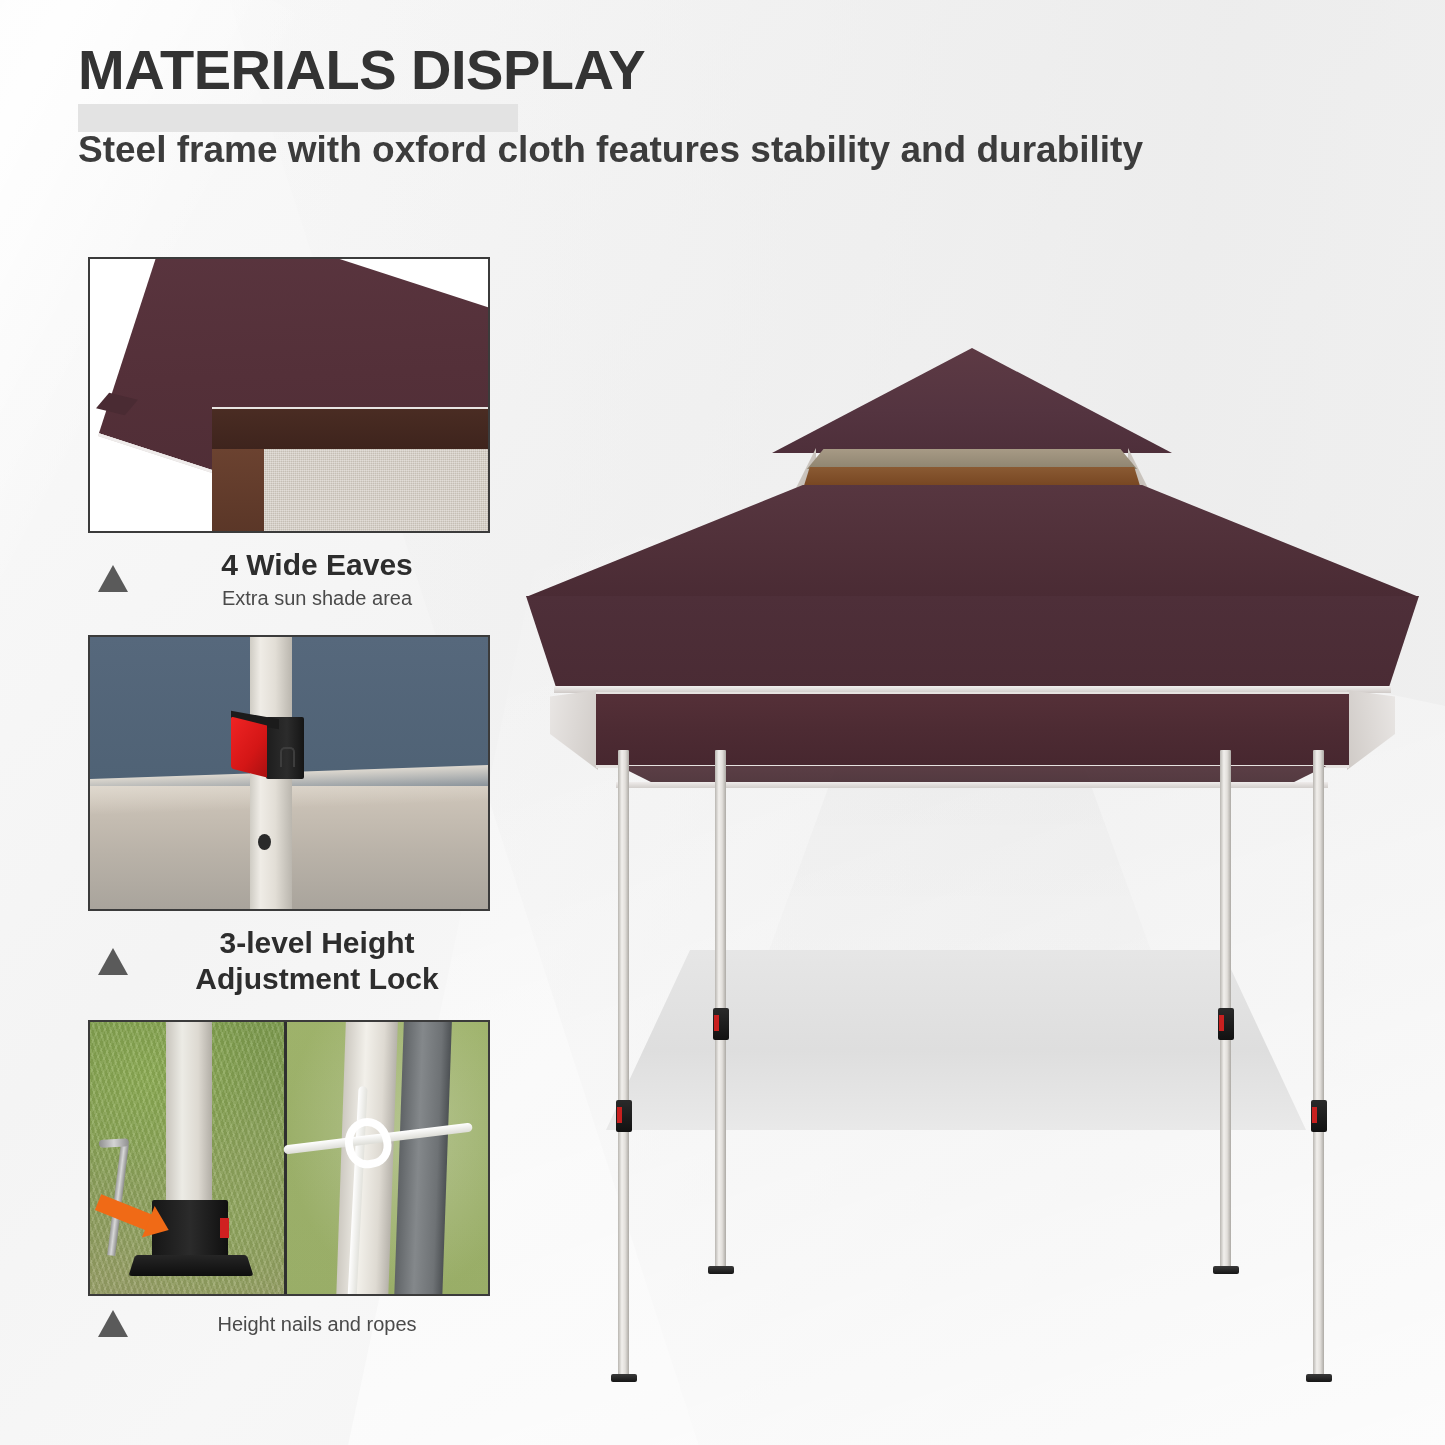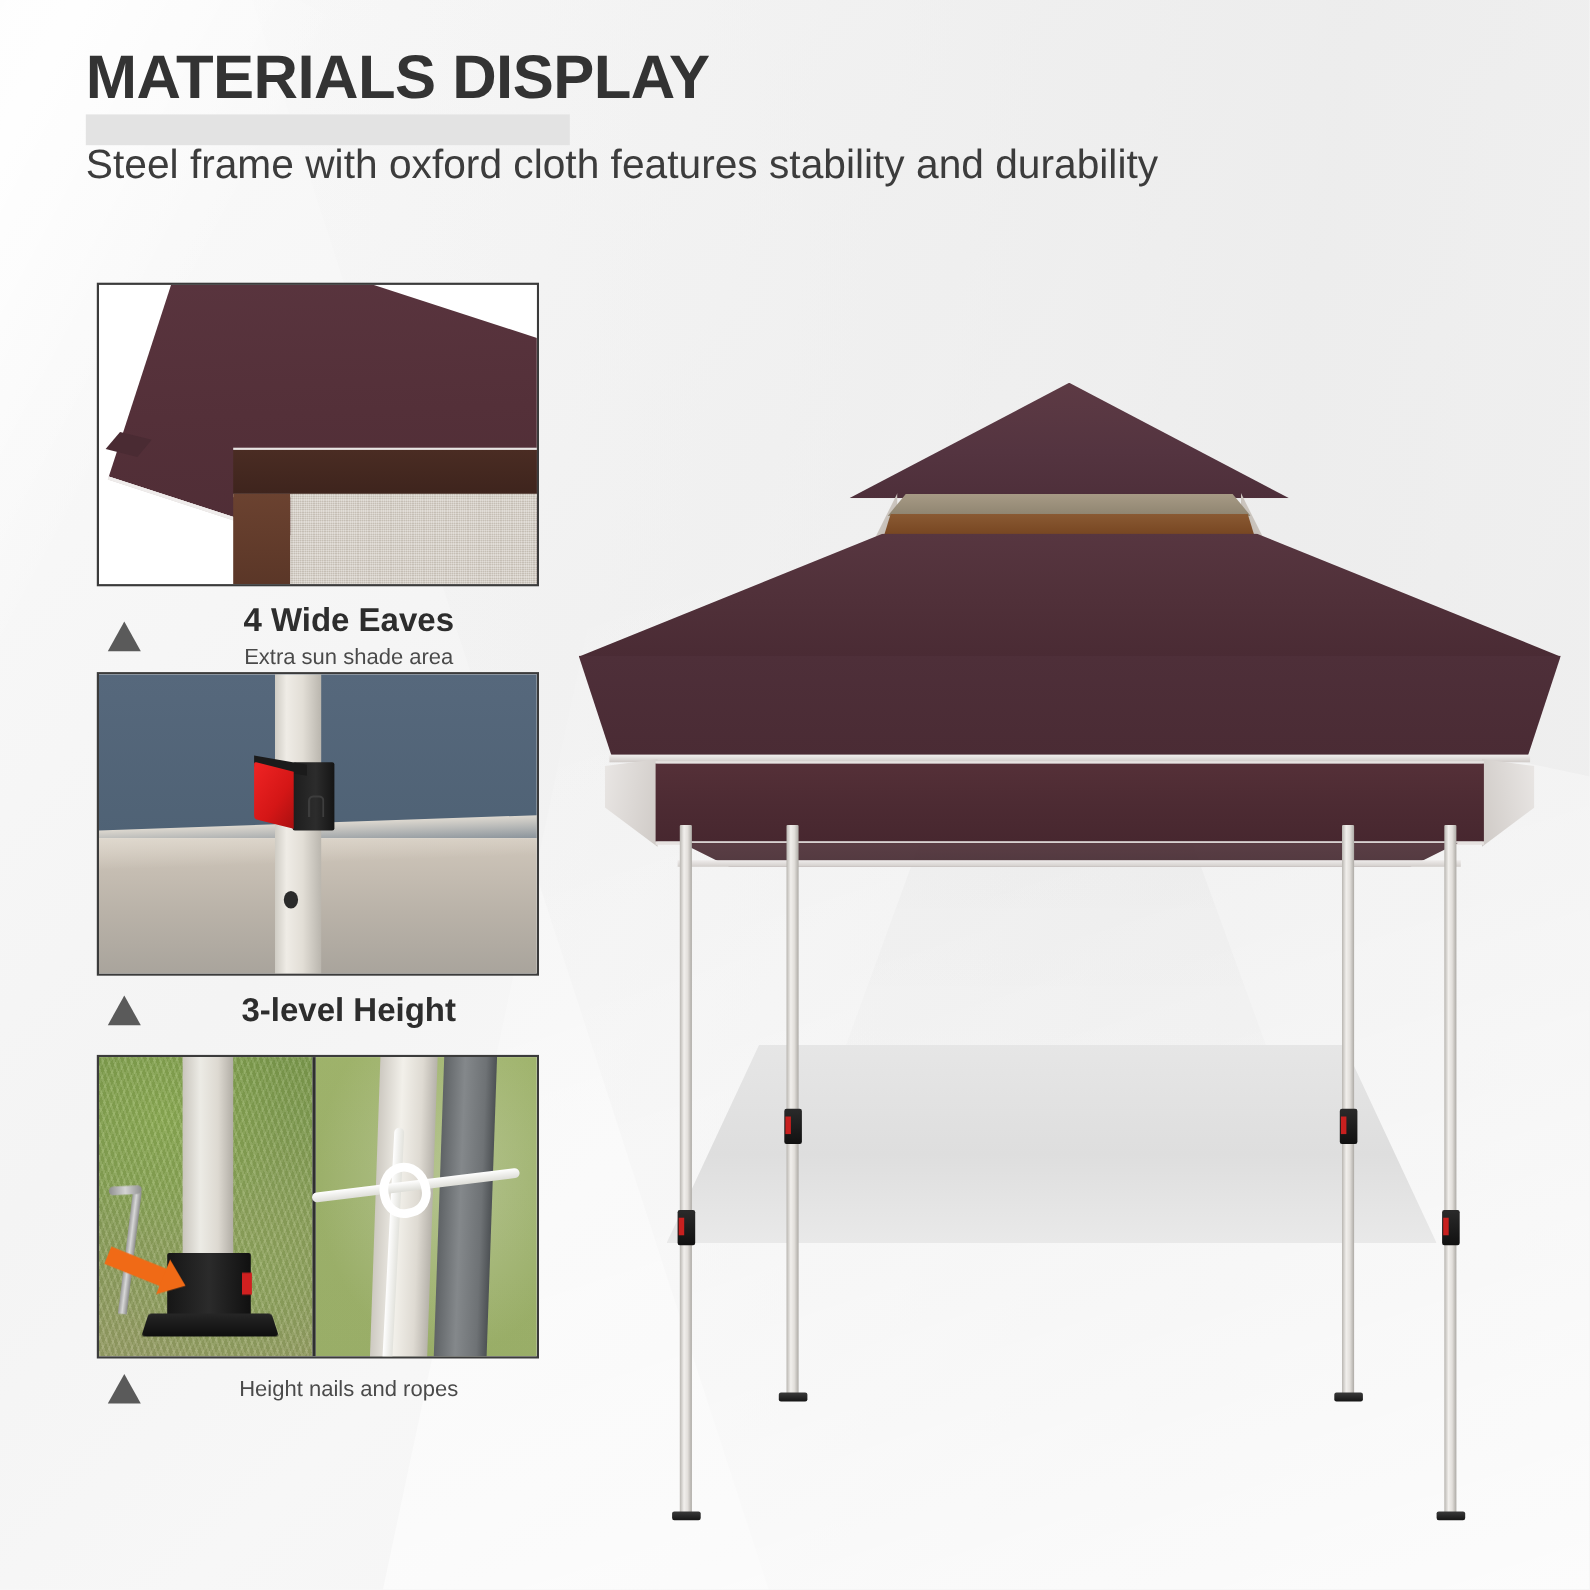--- a/index.html
+++ b/index.html
@@ -66,21 +66,21 @@
     font-weight: bold;
     letter-spacing: -0.5px;
     color: #333333;
     line-height: 1.08;
     margin: 0;
     white-space: nowrap;
   }
   .page-subtitle {
     margin: 28px 0 0 0;
     font-size: 37px;
-    font-weight: 400;
+    font-weight: 700;
     color: #3c3c3c;
     line-height: 1.2;
     white-space: nowrap;
   }
 
   
   #features { position: absolute; left: 88px; top: 257px; width: 404px; }
   .feature { position: relative; }
   .thumb-frame {
     width: 398px;
@@ -556,36 +556,37 @@
       </div>
       <div class="caption">
         <div class="tri-marker"></div>
         <div class="caption-text">
           <div class="cap-title">4 Wide Eaves</div>
           <div class="cap-sub">Extra sun shade area</div>
         </div>
       </div>
     </div>
 
-    <div class="feature" style="">
+    <div class="feature" style="margin-top:24px;">
       <div class="thumb-frame">
         <div class="lock-scene">
           <div class="lock-sky"></div>
           <div class="lock-ground"></div>
           <div class="lock-pole"></div>
           <div class="lock-hole"></div>
           <div class="lock-box"></div>
           <div class="lock-lever-top"></div>
           <div class="lock-lever"></div>
         </div>
       </div>
       <div class="caption">
         <div class="tri-marker"></div>
         <div class="caption-text">
           <div class="cap-title">3-level Height</div>
+          <div class="cap-title">Adjustment Lock</div>
         </div>
       </div>
     </div>
 
     <div class="feature" style="margin-top:22px;">
       <div class="thumb-frame">
         <div class="stab-scene">
           <div class="stab-left">
             <div class="sl-pole"></div>
             <div class="sl-stake"></div>

